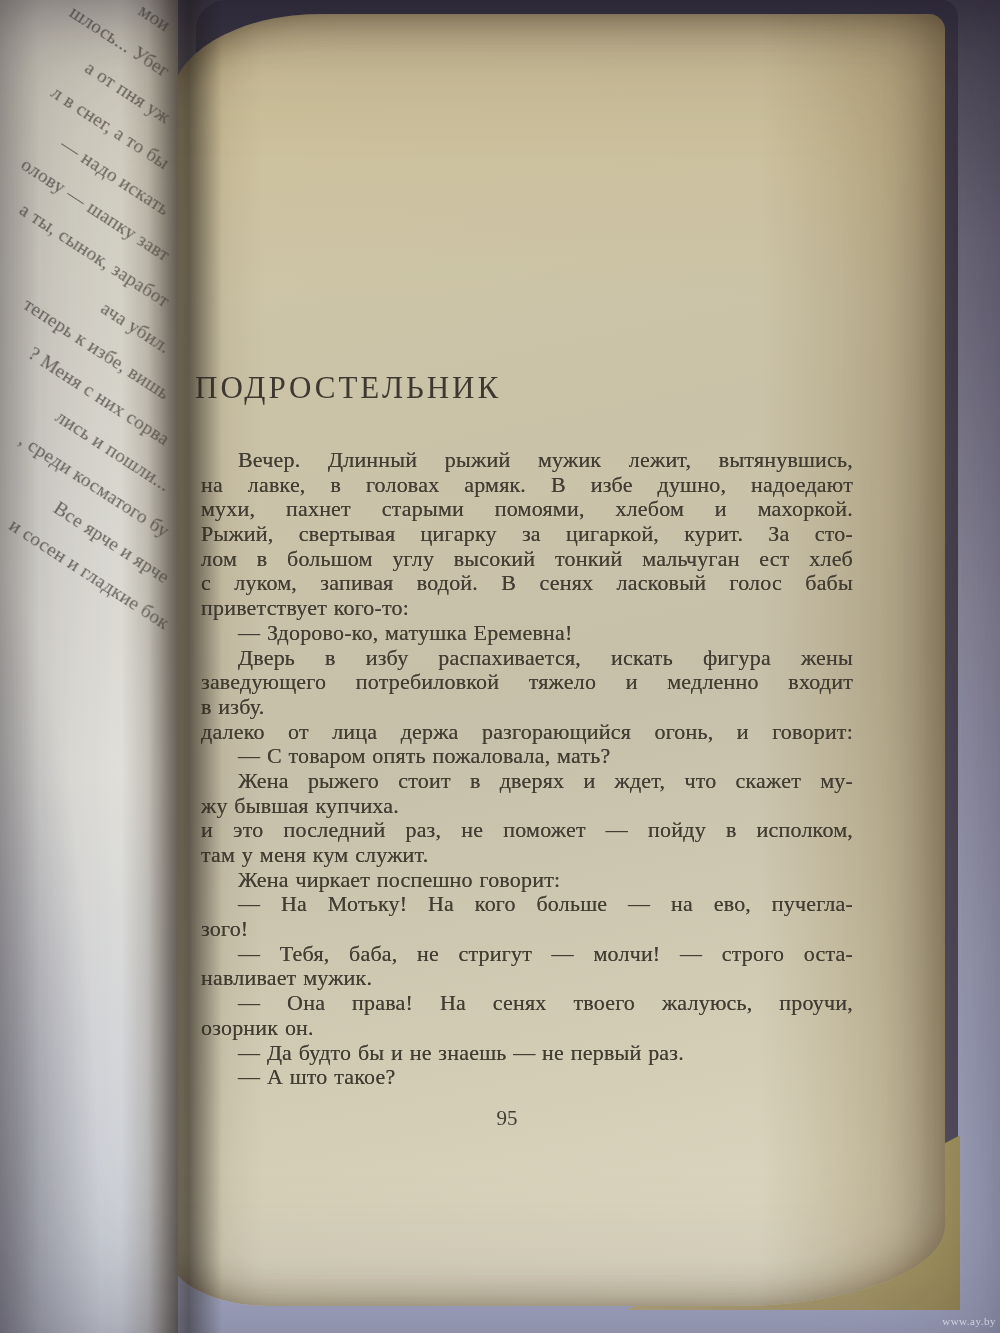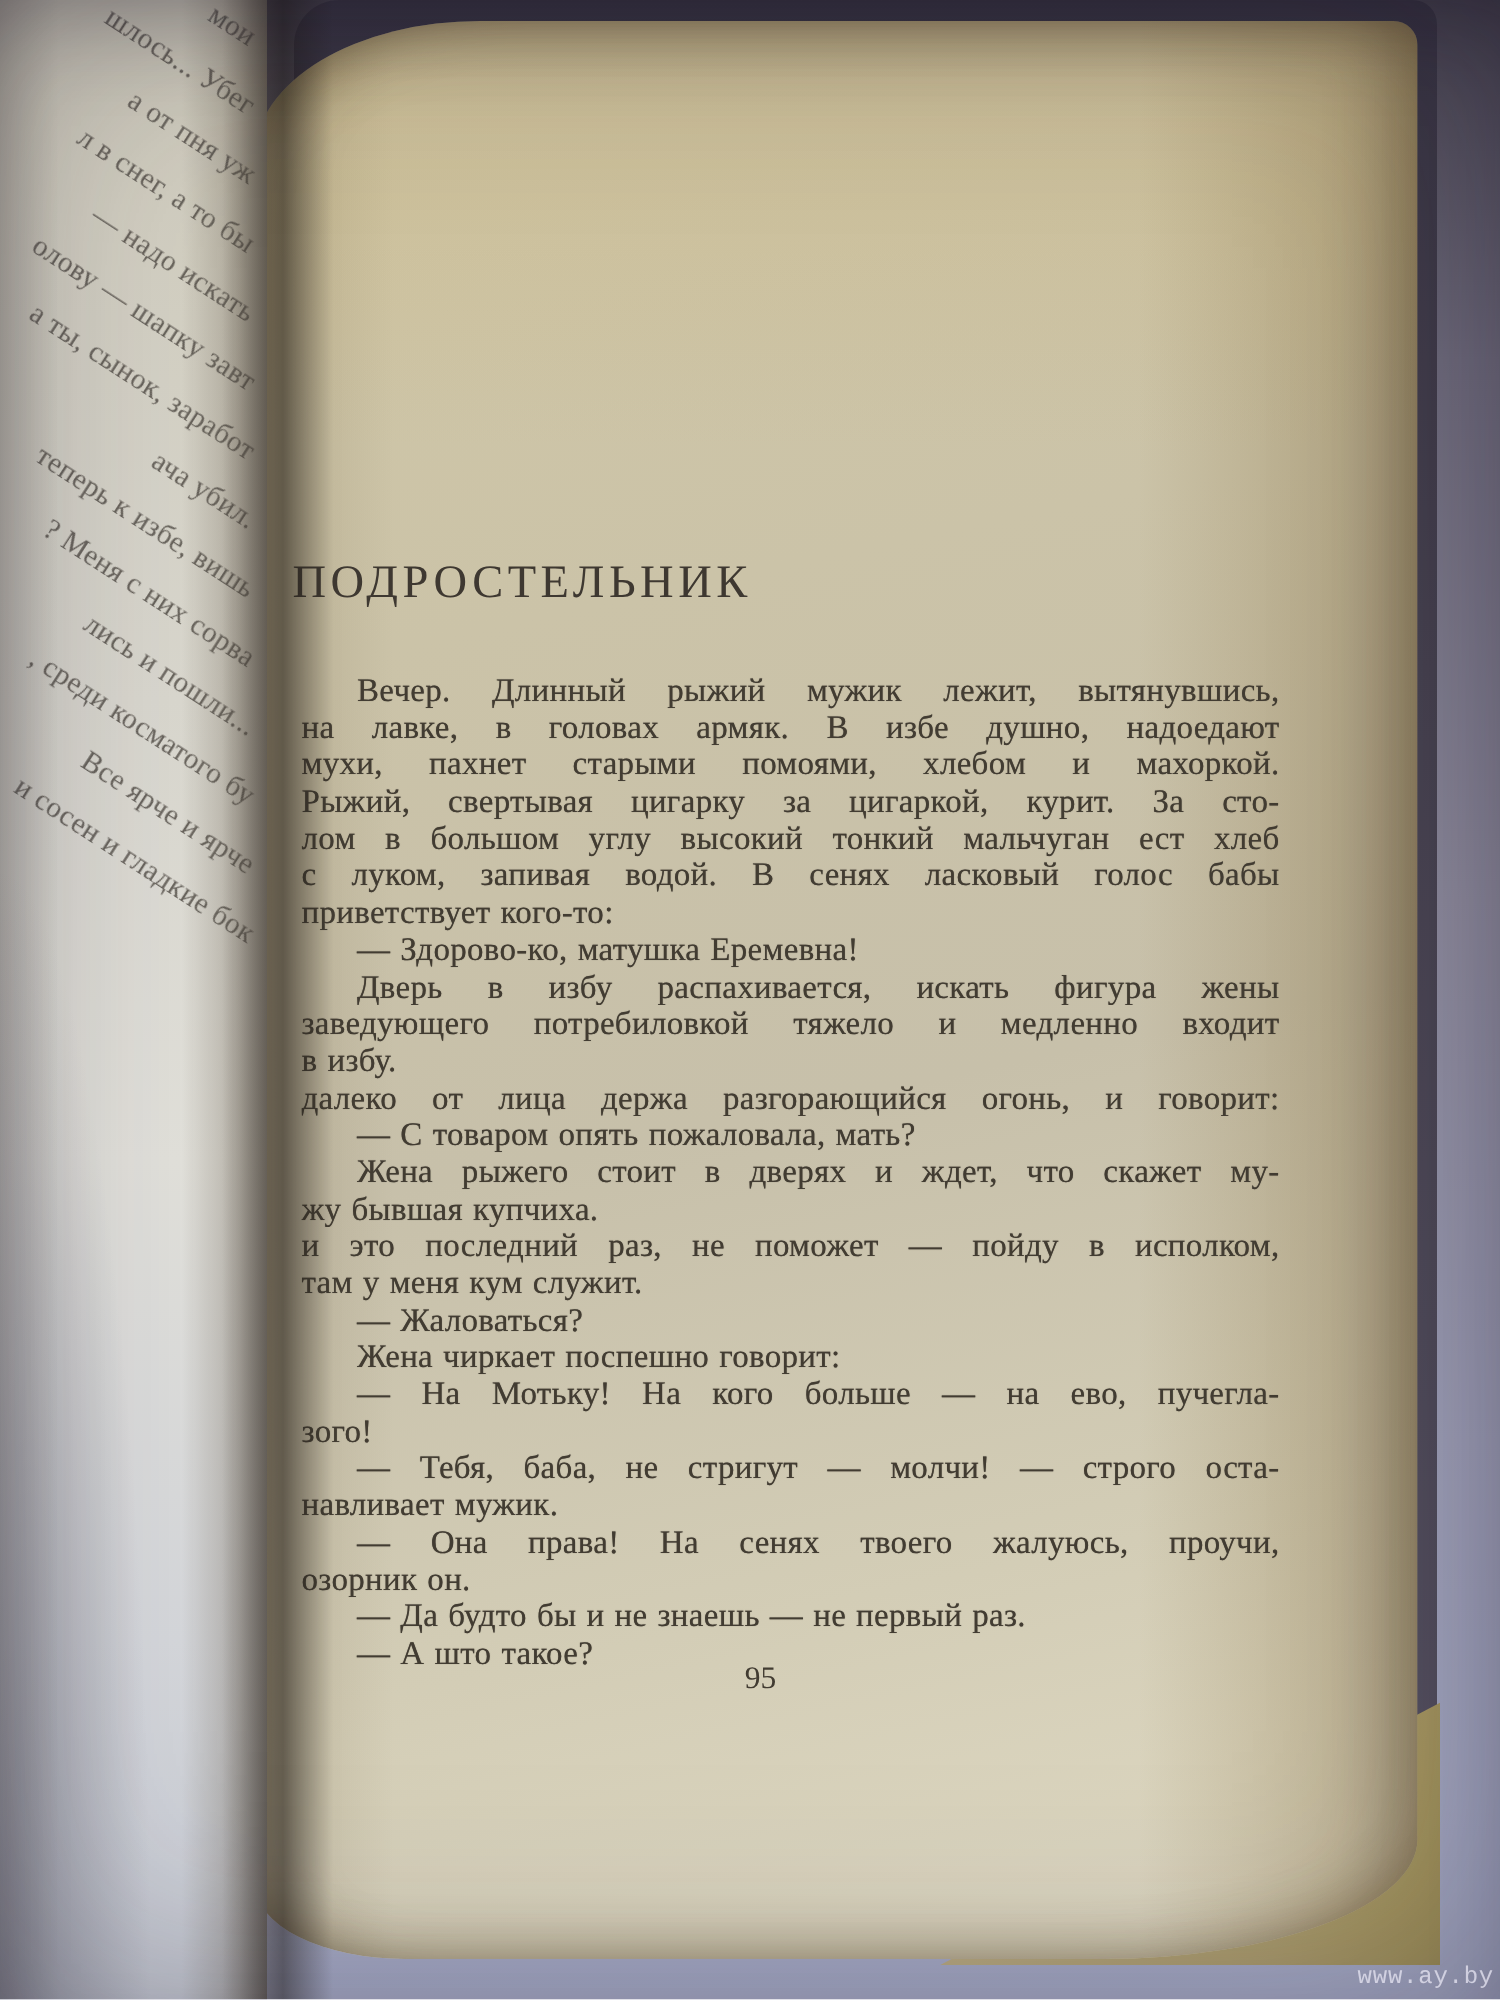--- a/index.html
+++ b/index.html
@@ -72,22 +72,22 @@
   .gutter {
     position:absolute; left:148px; top:0; width:74px; height:1333px; pointer-events:none;
     background:linear-gradient(90deg,rgba(40,35,30,0) 0%,rgba(50,42,34,.40) 38%,rgba(30,25,20,.50) 55%,rgba(40,35,30,0) 100%);
   }
   .vignette {
     position:absolute; inset:0; pointer-events:none;
     box-shadow:inset 0 0 150px rgba(28,22,42,.32), inset 0 30px 70px -30px rgba(20,16,30,.40);
   }
   .watermark {
     position:absolute; right:4px; bottom:6px;
-    font-family:Liberation Mono, monospace;
-    font-size:16px; color:rgba(226,225,239,.8); letter-spacing:.5px;
+    font-family:Liberation Serif, serif;
+    font-size:11px; color:rgba(226,225,239,.8); letter-spacing:.5px;
   }
 </style>
 </head>
 <body>
 
 <div class="photo">
   <div class="cover"></div>
   <div class="stack-wedge"></div>
 
   <div class="page">
@@ -116,23 +116,20 @@
         <div>
           <div class="tline indent lastline">— С товаром опять пожаловала, мать?</div>
         </div>
         <div>
           <div class="tline indent">Жена рыжего стоит в дверях и ждет, что скажет му-</div>
           <div class="tline lastline">жу бывшая купчиха.</div>
         </div>
         <div>
           <div class="tline">и это последний раз, не поможет — пойду в исполком,</div>
           <div class="tline lastline">там у меня кум служит.</div>
-        </div>
-        <div>
-          <div class="tline indent lastline">— Жаловаться?</div>
         </div>
         <div>
           <div class="tline indent lastline">Жена чиркает поспешно говорит:</div>
         </div>
         <div>
           <div class="tline indent">— На Мотьку! На кого больше — на ево, пучегла-</div>
           <div class="tline lastline">зого!</div>
         </div>
         <div>
           <div class="tline indent">— Тебя, баба, не стригут — молчи! — строго оста-</div>

